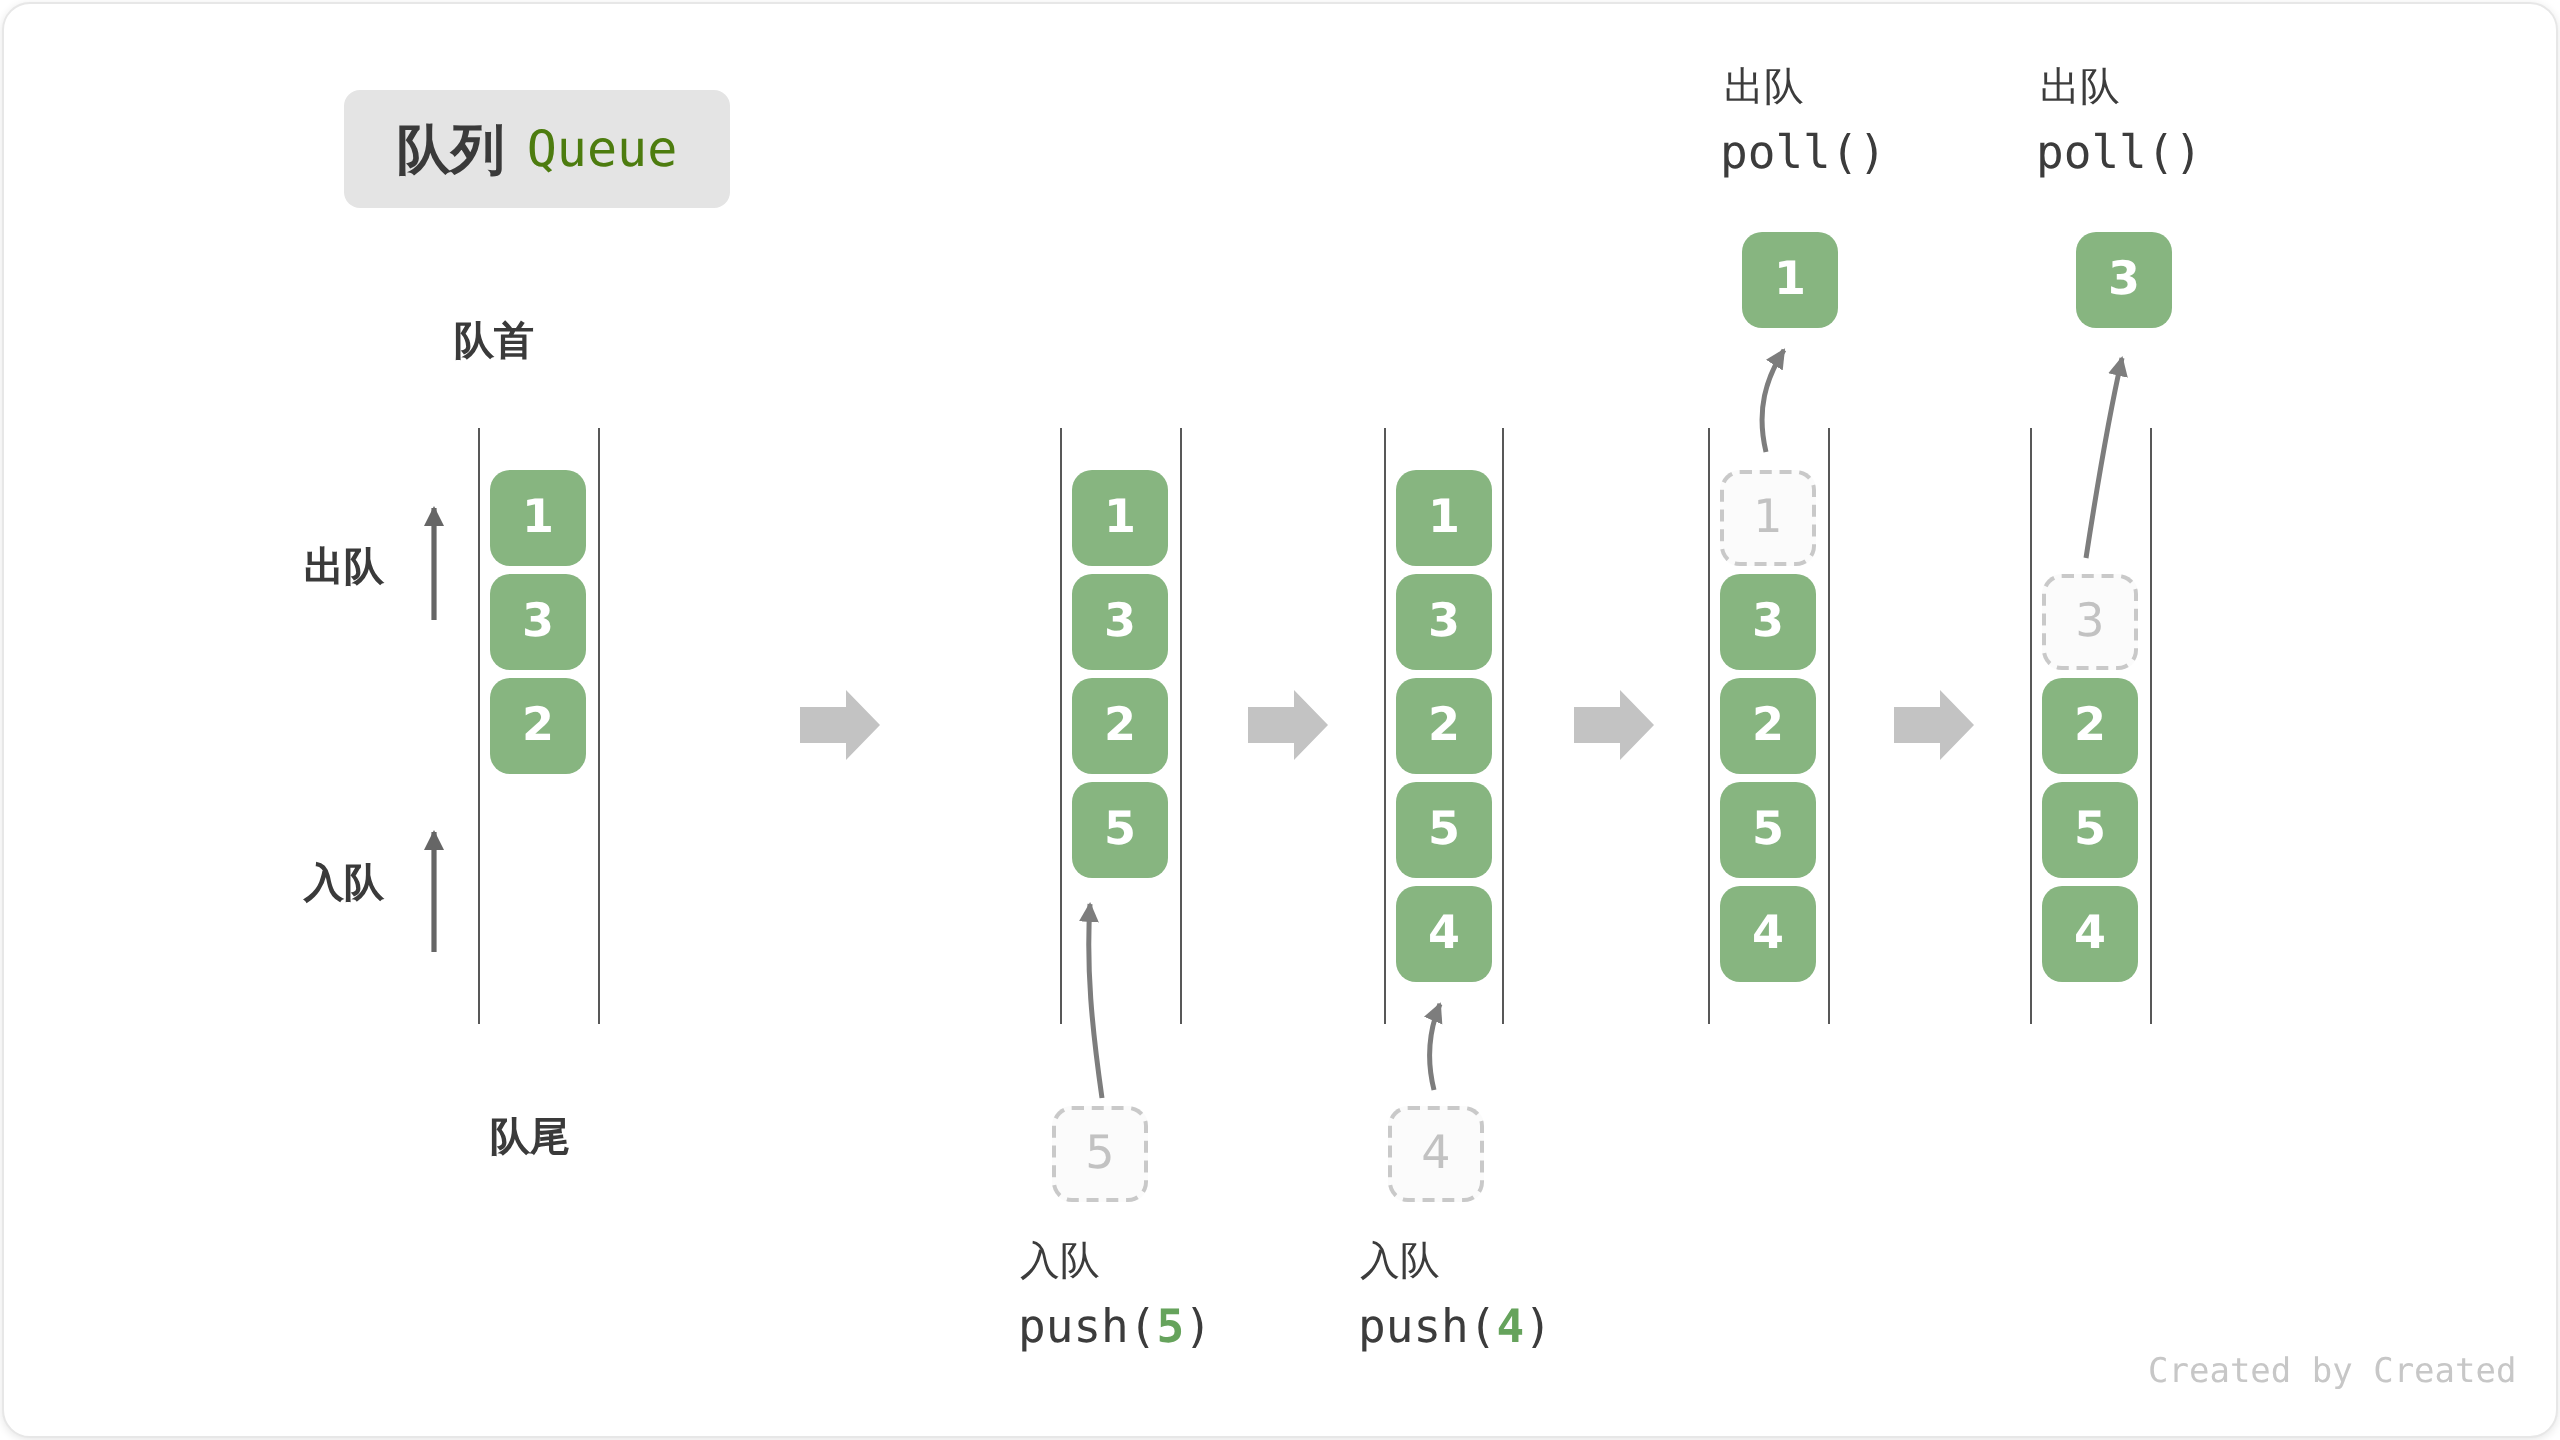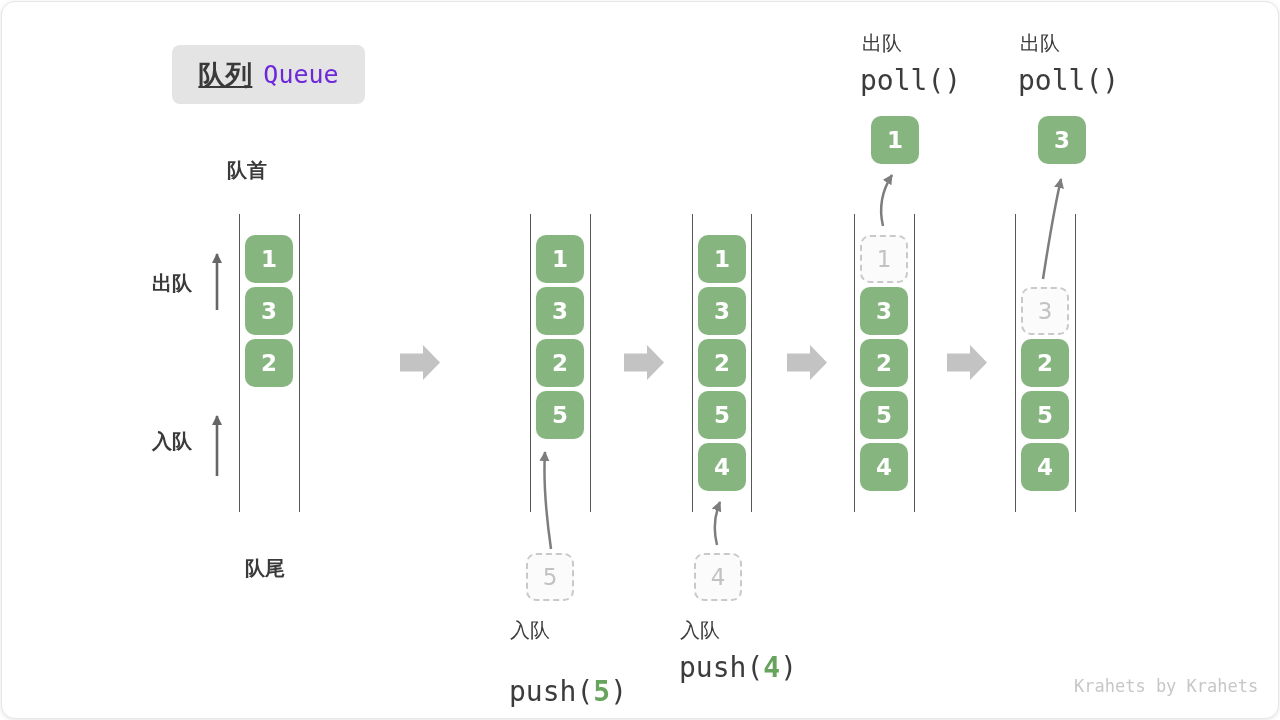--- a/index.html
+++ b/index.html
@@ -7,39 +7,39 @@
     position:absolute;left:1px;top:1px;width:1276px;height:716px;
     background:#fff;border:1px solid #e7e7e7;border-radius:14px;
     box-shadow:0 1px 4px rgba(0,0,0,.10);
     font-family:"Liberation Sans",sans-serif;color:#3c3c3c;overflow:hidden;
   }
   .badge{
     position:absolute;left:170px;top:43px;width:193px;height:59px;
     background:#e4e4e4;border-radius:8px;
     display:flex;align-items:center;justify-content:center;gap:11px;
   }
-  .badge .zh{font-size:27px;font-weight:bold;color:#3a3a3a;text-decoration:underline;}
-  .badge .en{font-family:"DejaVu Sans Mono",monospace;font-size:25px;color:#6d28d9;}
+  .badge .zh{font-size:27px;font-weight:bold;color:#3a3a3a;}
+  .badge .en{font-family:"DejaVu Sans Mono",monospace;font-size:25px;color:#4d7c0f;}
   .slabel{position:absolute;font-size:20px;font-weight:bold;color:#3a3a3a;white-space:nowrap;}
   .qcol{
     position:absolute;top:212px;height:298px;box-sizing:border-box;
     border-left:1.6px solid #585858;border-right:1.6px solid #585858;
   }
   .cell{
     position:absolute;width:48px;height:48px;border-radius:10px;
     background:#87b580;color:#fff;
     display:flex;align-items:center;justify-content:center;
     font-family:"DejaVu Sans",sans-serif;font-size:23px;font-weight:bold;
   }
   .ghost{
     background:#fbfbfb;border:2.4px dashed #c9c9c9;box-sizing:border-box;
     color:#c2c2c2;font-weight:normal;
   }
   .op-zh{position:absolute;font-size:20px;font-weight:500;color:#3c3c3c;white-space:nowrap;}
-  .op-code{position:absolute;font-family:"DejaVu Sans Mono",monospace;font-size:28px;color:#3c3c3c;white-space:nowrap;}
+  .op-code{position:absolute;font-family:"DejaVu Sans Mono",monospace;font-size:23px;color:#3c3c3c;white-space:nowrap;}
   .op-code .arg{color:#66a35c;font-weight:bold;}
   .wm{
     position:absolute;left:1072px;top:674px;
     font-family:"DejaVu Sans Mono",monospace;font-size:17px;color:#c7c7c7;white-space:nowrap;
   }
   svg.overlay{position:absolute;left:0;top:0;pointer-events:none;}
 </style>
 </head>
 <body>
 
@@ -85,32 +85,32 @@
   <div class="cell" style="left:858px;top:441px">4</div>
   <div class="cell" style="left:869px;top:114px">1</div>
 
   <div class="cell ghost" style="left:1019px;top:285px">3</div>
   <div class="cell" style="left:1019px;top:337px">2</div>
   <div class="cell" style="left:1019px;top:389px">5</div>
   <div class="cell" style="left:1019px;top:441px">4</div>
   <div class="cell" style="left:1036px;top:114px">3</div>
 
   <div class="op-zh" style="left:508px;top:615px">入队</div>
-  <div class="op-code" style="left:507px;top:673px"><span>push(</span><span class="arg">5</span><span>)</span></div>
+  <div class="op-code" style="left:507px;top:649px"><span>push(</span><span class="arg">5</span><span>)</span></div>
 
   <div class="op-zh" style="left:678px;top:615px">入队</div>
   <div class="op-code" style="left:677px;top:649px"><span>push(</span><span class="arg">4</span><span>)</span></div>
 
   <div class="op-zh" style="left:860px;top:28px">出队</div>
   <div class="op-code" style="left:858px;top:62px">poll()</div>
 
   <div class="op-zh" style="left:1018px;top:28px">出队</div>
   <div class="op-code" style="left:1016px;top:62px">poll()</div>
 
-  <div class="wm">Krahets by Krahets</div>
+  <div class="wm">Created by Created</div>
 
   <svg class="overlay" width="1280" height="720" viewBox="0 0 1280 720">
     <defs>
       <marker id="ahDark" markerWidth="12" markerHeight="12" refX="9" refY="5" orient="auto" markerUnits="userSpaceOnUse">
         <path d="M0,0 L10,5 L0,10 Z" fill="#666666"></path>
       </marker>
       <marker id="ahGray" markerWidth="12" markerHeight="12" refX="9" refY="5" orient="auto" markerUnits="userSpaceOnUse">
         <path d="M0,0 L10,5 L0,10 Z" fill="#7d7d7d"></path>
       </marker>
     </defs>

